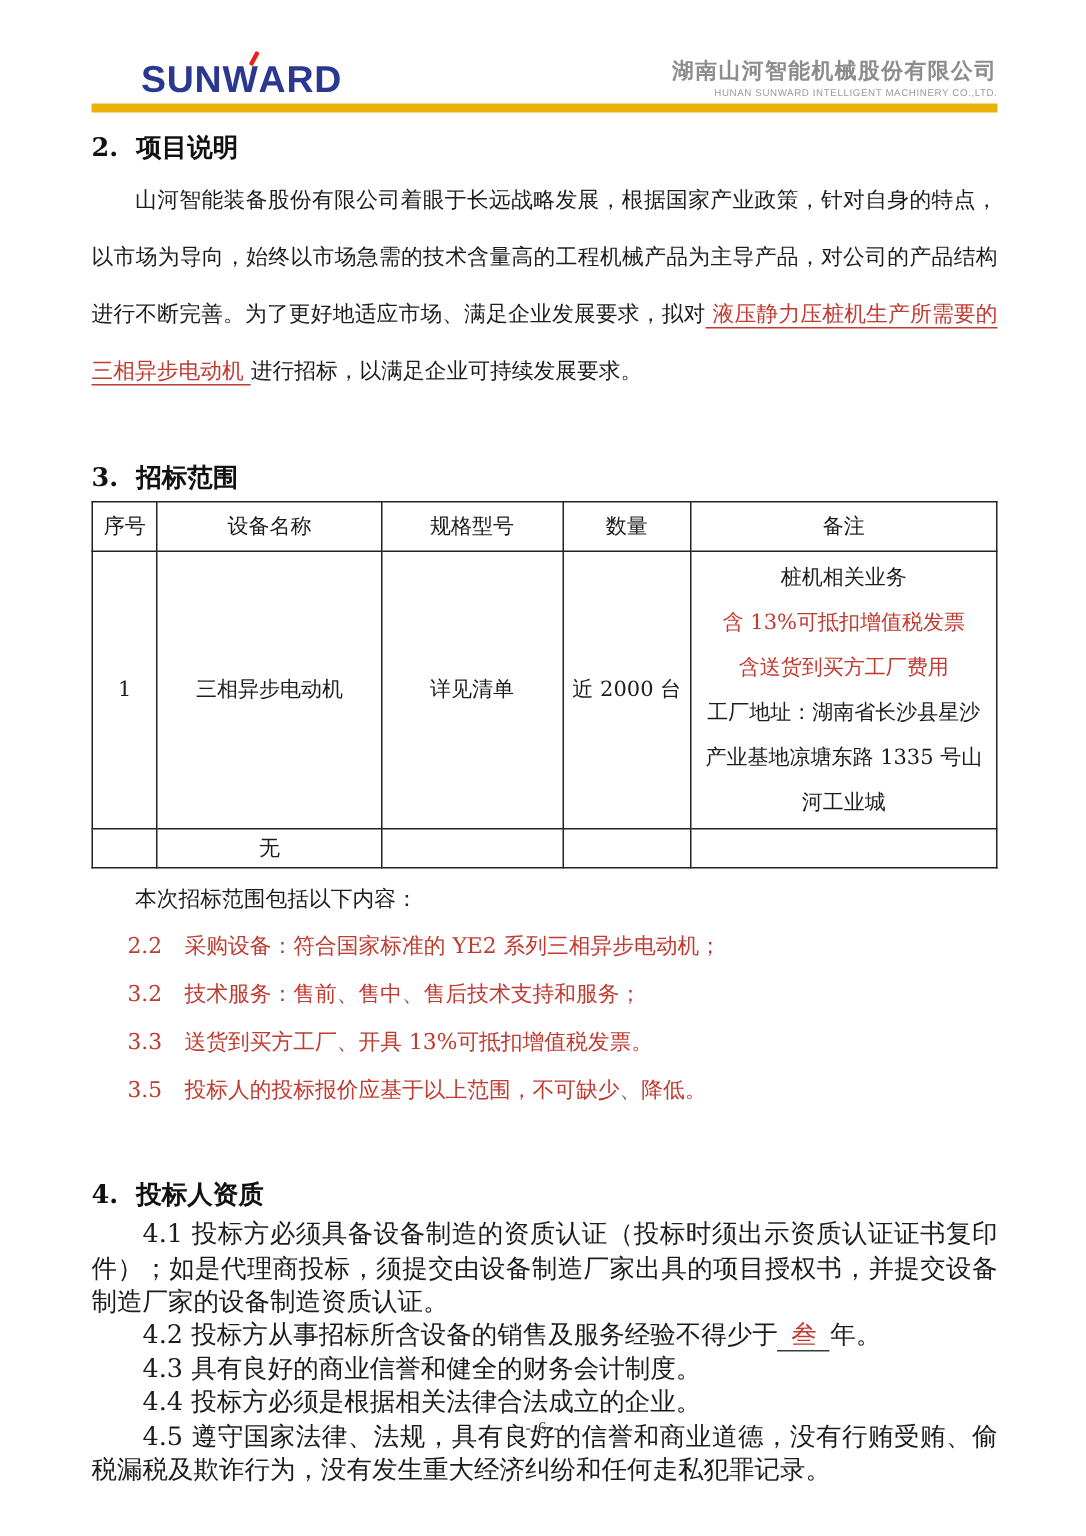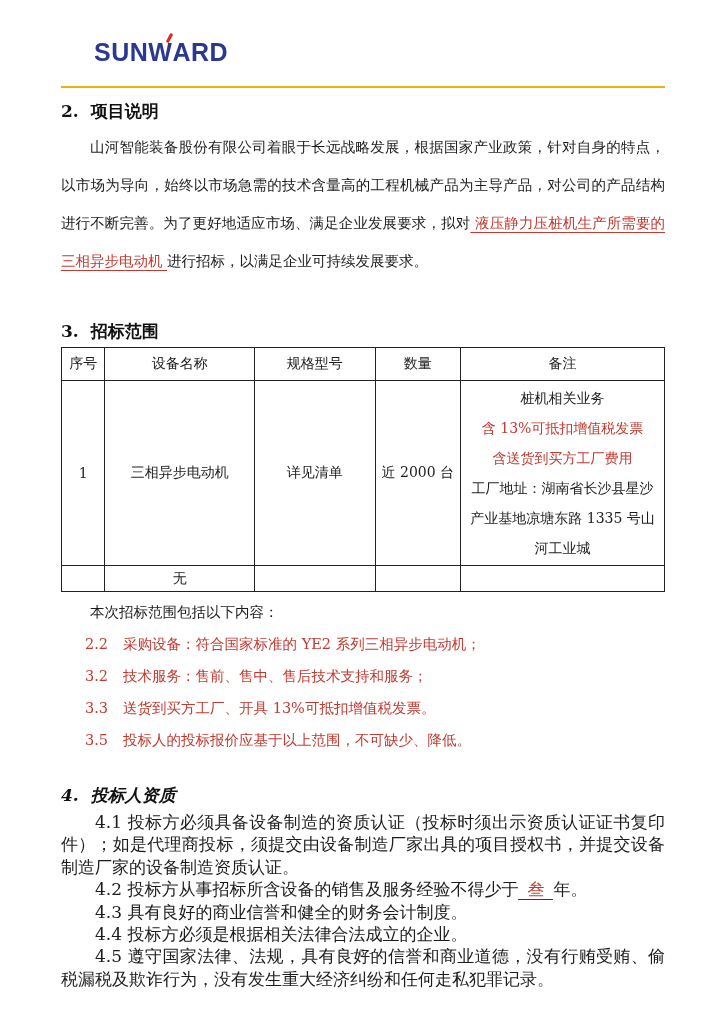--- a/index.html
+++ b/index.html
@@ -9,22 +9,22 @@
     position: relative; overflow: hidden;
     font-family: "DejaVu Serif", "Liberation Serif", serif;
     color: #1c1c1c;
   }
   .page { padding: 0 59px 0 61px; }
 
   
   .hdr {
     margin-top: 40px;
     display: flex; justify-content: space-between; align-items: flex-end;
-    border-bottom: 2px solid #eab308;
-    padding-bottom: 21px;
+    border-bottom: 6px solid #eab308;
+    padding-bottom: 3px;
   }
   .logo {
     font-family: "Liberation Sans", sans-serif;
     font-weight: bold; font-style: normal;
     font-size: 25px; letter-spacing: 0.5px;
     color: #2b3890; position: relative; margin-left: 33px; line-height: 1;
   }
   .logo .wwrap { position: relative; display: inline-block; }
   .logo .accent {
     position: absolute; top: -7px; right: 1px;
@@ -78,21 +78,21 @@
   .scope-intro { margin-top: 11px; font-size: 14.5px; text-indent: 2em; }
   .scope-list { margin-top: 9px; }
   .scope-item {
     color: #c03a30; font-size: 14.5px;
     padding-left: 24px; line-height: 20px;
     margin-top: 12px; margin-bottom: 12px;
   }
   .scope-item .num { margin-right: 15px; }
 
   
-  #sec4-h { margin-top: 34px; font-style: italic; }
+  #sec4-h { margin-top: 48px; }
   .para-tight {
     font-size: 17px; line-height: 22.4px;
     text-align: justify; text-indent: 2em;
   }
   .para-tight.first { margin-top: 4px; }
   .blank-slot {
     border-bottom: 1px solid #3a3a3a;
     padding: 0 9px;
   }
 
@@ -104,20 +104,24 @@
     font-family: "Liberation Serif", serif;
   }
 </style>
 </head>
 <body>
 
 <div class="page">
 
   <div class="hdr">
     <div class="logo"><span>SUN</span><span class="wwrap"><span>W</span><span class="accent"></span></span><span>ARD</span></div>
+    <div class="co">
+      <div class="co-cn">湖南山河智能机械股份有限公司</div>
+      <div class="co-en">HUNAN SUNWARD INTELLIGENT MACHINERY CO.,LTD.</div>
+    </div>
   </div>
 
   <div class="h-sec" id="sec2-h">
     <span class="num">2.</span><span>项目说明</span>
   </div>
   <p class="para-wide"><span>山河智能装备股份有限公司着眼于长远战略发展，根据国家产业政策，针对自身的特点，以市场为导向，始终以市场急需的技术含量高的工程机械产品为主导产品，对公司的产品结构进行不断完善。为了更好地适应市场、满足企业发展要求，拟对</span><span class="red-underline"> 液压静力压桩机生产所需要的三相异步电动机 </span><span>进行招标，以满足企业可持续发展要求。</span></p>
 
   <div class="h-sec" id="sec3-h">
     <span class="num">3.</span><span>招标范围</span>
   </div>

